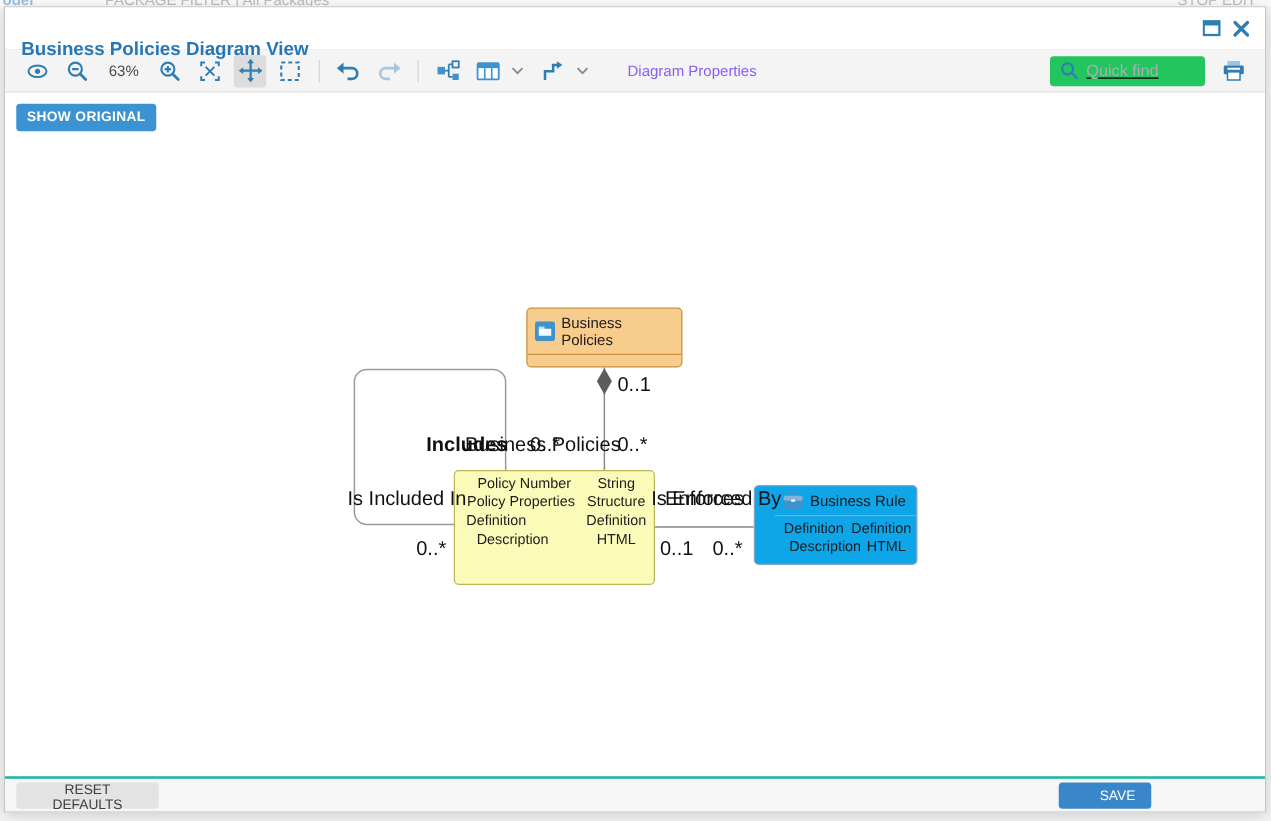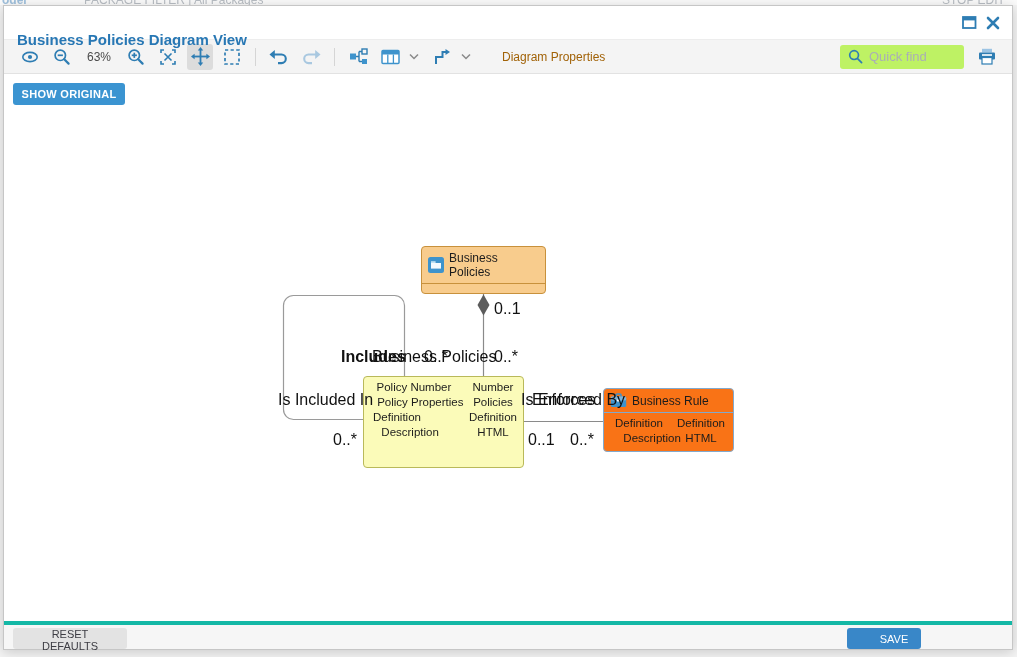--- a/index.html
+++ b/index.html
@@ -24,33 +24,33 @@
 
   
   .toolbar { display:flex; align-items:center; height:35px; background:#f4f4f4;
              border-top:1px solid #ededed; border-bottom:1px solid #e2e2e2; padding:0 10px; }
   .tbtn { display:flex; align-items:center; justify-content:center; width:26px; height:26px;
           border:none; background:transparent; border-radius:3px; cursor:pointer; padding:0; margin:0 3px; }
   .tbtn.selected { background:#dcdcdc; }
   .tsep { width:1px; height:18px; background:#d5d5d5; margin:0 7px; }
   .tlabel { font-size:12px; color:#4a4a4a; margin:0 4px; }
   .zoom-pct { width:34px; text-align:center; }
-  .props-label { margin-left:24px; background:none; border:none; font-size:12px; color:#a16207; cursor:pointer; font-family:inherit; }
+  .props-label { margin-left:24px; background:none; border:none; font-size:12px; color:#8b5cf6; cursor:pointer; font-family:inherit; }
   .chev-btn { width:16px; height:22px; display:flex; align-items:center; justify-content:center;
               background:none; border:none; cursor:pointer; padding:0; margin-right:4px;}
   .quickfind { margin-left:auto; display:flex; align-items:center; gap:6px; width:124px; height:24px;
-               background:#bef264; border-radius:3px; padding:0 8px; }
+               background:#22c55e; border-radius:3px; padding:0 8px;text-decoration:underline; }
   .quickfind input { flex:1; min-width:0; border:none; background:transparent; outline:none;
                      font-size:13px; color:#555; font-family:inherit; }
   .quickfind input::placeholder { color:#aaafb5; }
   .print-btn { margin-left:10px; margin-right:2px; }
 
   
   .canvas { position:absolute; left:0; top:69px; right:0; bottom:28px; background:#fff; }
-  .footer { position:absolute; left:0; bottom:0; right:0; height:28px; background:#f6f6f6; border-top:4px solid #14b8a6; }
+  .footer { position:absolute; left:0; bottom:0; right:0; height:28px; background:#f6f6f6; border-top:2px solid #14b8a6; }
   .fbtn { position:absolute; top:3px; height:21px; border:none; border-radius:3px; font-size:11px;
           font-family:inherit; color:#3d3d44; background:#e3e3e3; cursor:pointer; padding:0 12px; }
   .fbtn-reset { left:9px; width:114px; }
   .fbtn-save { left:843px; width:74px; background:#3987c8; color:#fff;padding-left:32px; }
   .fbtn-close { left:925px; width:75px;margin-top:40px; }
 
   
   .diagram-layer { position:absolute; left:0; top:0; width:1017px; height:645px; pointer-events:none; }
   .diagram-layer .clickable { pointer-events:auto; }
   .show-original { position:absolute; left:13px; top:83px; width:112px; height:22px; background:#3b94d1;
@@ -62,21 +62,21 @@
   .ebox-header { display:flex; align-items:center; gap:5px; padding:4px 6px 4px 6px; border-bottom:1px solid; font-size:12px; color:#1c1c1c; }
   .ebox-header svg { flex:none; }
   .ebox-attrs { padding:3px 4px 3px 7px; font-size:11.5px; line-height:15px; color:#1c1c1c; }
   .attr-row { display:flex; white-space:nowrap;justify-content:center; }
   .attr-name { display:inline-block; }
   .box-policies { left:421px; top:246px; width:125px; height:48px; background:#f8cc8d; border-color:#c8913c; }
   .box-policies .ebox-header { border-color:#c8913c; }
   .box-policy { left:363px; top:376px; width:161px; height:92px; background:#fbfbb9; border-color:#b9b95a; }
   .box-policy .ebox-header { border-color:#b9b95a; }
   .box-policy .attr-name { width:96px; }
-  .box-rule { left:603px; top:388px; width:131px; height:64px; background:#f97316; border-color:#82a9cc; }
+  .box-rule { left:603px; top:388px; width:131px; height:64px; background:#0ea5e9; border-color:#82a9cc;padding-left:16px; }
   .box-rule .ebox-header { border-color:#82a9cc; }
   .box-rule .attr-name { width:62px; }
 
   .dlabel { position:absolute; font-size:16px; color:#111; white-space:nowrap; }
 </style>
 </head>
 <body>
 
 <div class="stage">
 
@@ -249,25 +249,25 @@
         </svg>
         <span>Business Policies</span>
       </div>
       <div class="ebox-attrs"></div>
     </div>
 
     <div class="ebox box-policy clickable">
       <div class="ebox-attrs">
         <div class="attr-row">
           <span class="attr-name">Policy Number</span>
-          <span class="attr-type">Number</span>
+          <span class="attr-type">String</span>
         </div>
         <div class="attr-row">
           <span class="attr-name">Policy Properties</span>
-          <span class="attr-type">Policies</span>
+          <span class="attr-type">Structure</span>
         </div>
         <div class="attr-row">
           <span class="attr-name">Definition</span>
           <span class="attr-type">Definition</span>
         </div>
         <div class="attr-row">
           <span class="attr-name">Description</span>
           <span class="attr-type">HTML</span>
         </div>
       </div>

